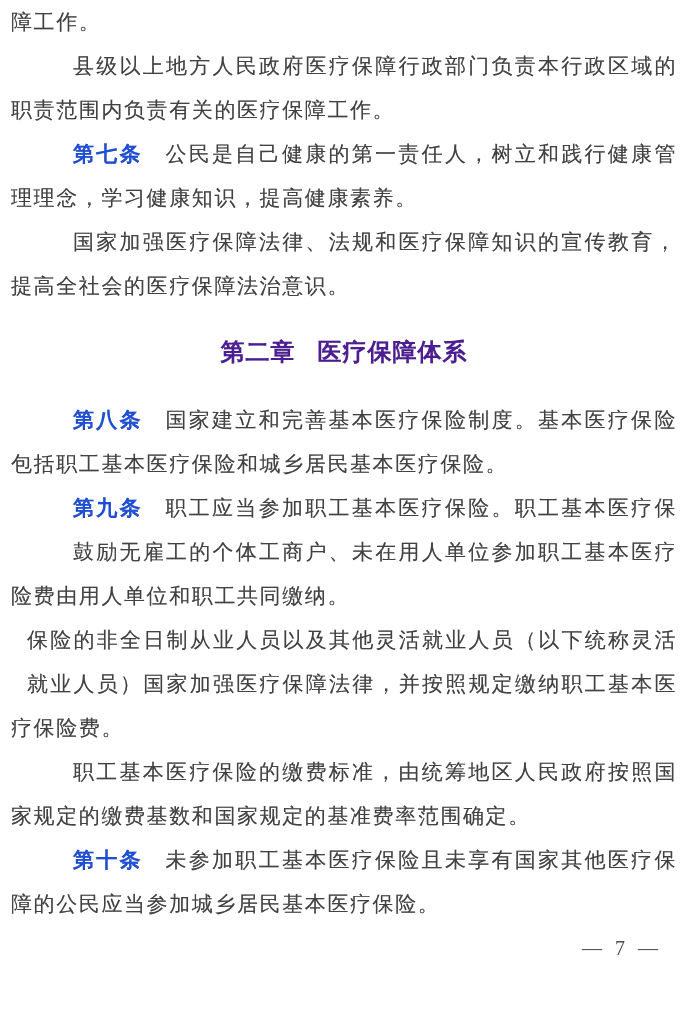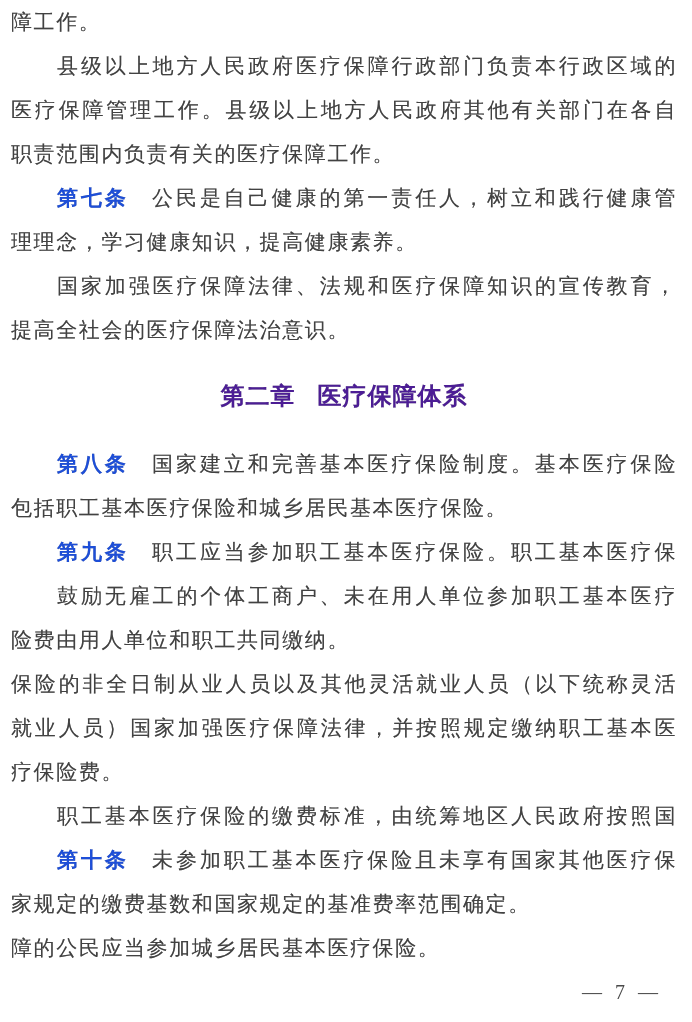--- a/index.html
+++ b/index.html
@@ -23,20 +23,21 @@
   .line {
     font-size: 21px;
     letter-spacing: 1.6px;
     line-height: 44px;
     height: 44px;
     overflow: hidden;
   }
   .line.fill {
     text-align: justify;
     text-align-last: justify;
+    margin-left: 16px;
   }
   .line.indent {
     padding-left: 46px;
   }
   .article-label {
     font-weight: bold;
     color: #1d4ed8;
     font-family: "Liberation Sans", "DejaVu Sans", sans-serif;
   }
   .label-gap {
@@ -69,34 +70,33 @@
     color: #4a4a4a;
   }
 </style>
 </head>
 <body>
 
 <div class="page">
   <div class="body-text">
       <div class="line"><span>障工作。</span></div>
       <div class="line indent fill"><span>县级以上地方人民政府医疗保障行政部门负责本行政区域的</span></div>
-      <div class="line fill"><span>医疗保障管理工作。县级以上地方人民政府其他有关部门在各自</span></div>
       <div class="line"><span>职责范围内负责有关的医疗保障工作。</span></div>
       <div class="line indent fill"><span class="article-label">第七条</span><span class="label-gap"></span><span>公民是自己健康的第一责任人，树立和践行健康管</span></div>
       <div class="line"><span>理理念，学习健康知识，提高健康素养。</span></div>
       <div class="line indent fill"><span>国家加强医疗保障法律、法规和医疗保障知识的宣传教育，</span></div>
       <div class="line"><span>提高全社会的医疗保障法治意识。</span></div>
       <div class="chapter"><span>第二章</span><span class="chapter-gap"></span><span>医疗保障体系</span></div>
       <div class="line indent fill"><span class="article-label">第八条</span><span class="label-gap"></span><span>国家建立和完善基本医疗保险制度。基本医疗保险</span></div>
       <div class="line"><span>包括职工基本医疗保险和城乡居民基本医疗保险。</span></div>
       <div class="line indent fill"><span class="article-label">第九条</span><span class="label-gap"></span><span>职工应当参加职工基本医疗保险。职工基本医疗保</span></div>
       <div class="line indent fill"><span>鼓励无雇工的个体工商户、未在用人单位参加职工基本医疗</span></div>
       <div class="line"><span>险费由用人单位和职工共同缴纳。</span></div>
       <div class="line fill"><span>保险的非全日制从业人员以及其他灵活就业人员（以下统称灵活</span></div>
       <div class="line fill"><span>就业人员）国家加强医疗保障法律，并按照规定缴纳职工基本医</span></div>
       <div class="line"><span>疗保险费。</span></div>
       <div class="line indent fill"><span>职工基本医疗保险的缴费标准，由统筹地区人民政府按照国</span></div>
+      <div class="line"><span>家规定的缴费基数和国家规定的基准费率范围确定。</span></div>
       <div class="line indent fill"><span class="article-label">第十条</span><span class="label-gap"></span><span>未参加职工基本医疗保险且未享有国家其他医疗保</span></div>
-      <div class="line"><span>家规定的缴费基数和国家规定的基准费率范围确定。</span></div>
       <div class="line"><span>障的公民应当参加城乡居民基本医疗保险。</span></div>
     </div>
   <div class="page-number">— 7 —</div>
 </div>
 
 </body></html>

